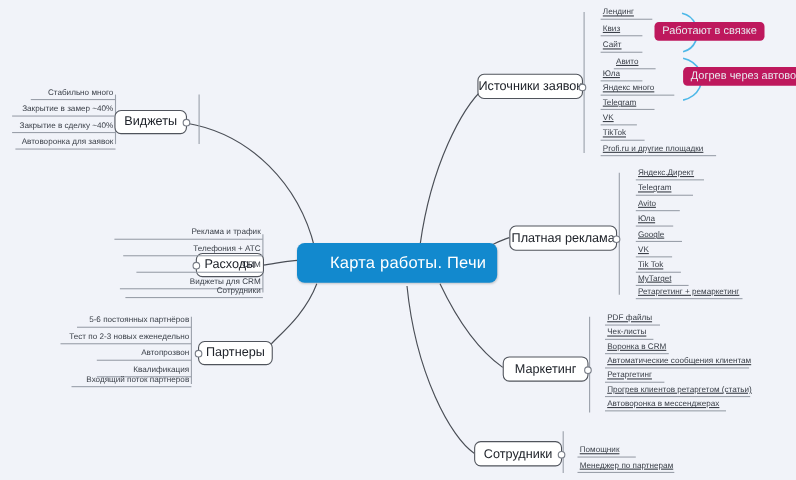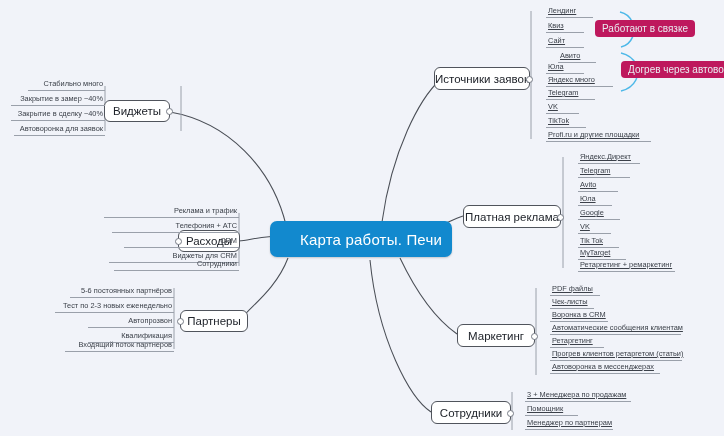--- a/index.html
+++ b/index.html
@@ -193,17 +193,16 @@
   <div class="leaf lal" style="left:550px;top:310px;width:58px;">Воронка в CRM</div>
   <div class="leaf lal" style="left:550px;top:323px;width:131px;">Автоматические сообщения клиентам</div>
   <div class="leaf lal" style="left:550px;top:336px;width:54px;">Ретаргетинг</div>
   <div class="leaf lal" style="left:550px;top:349px;width:132px;">Прогрев клиентов ретаргетом (статьи)</div>
   <div class="leaf lal" style="left:550px;top:362px;width:110px;">Автоворонка в мессенджерах</div>
 
   <div class="branch-node" style="left:431px;top:401px;width:80px;height:23px;">
     <span>Сотрудники</span>
     <span class="node-dot dot-right"></span>
   </div>
-  <div class="leaf lal" style="left:525px;top:390px;width:106px;">3 + Менеджера по продажам</div>
   <div class="leaf lal" style="left:525px;top:404px;width:53px;">Помощник</div>
   <div class="leaf lal" style="left:525px;top:418px;width:88px;">Менеджер по партнерам</div>
 
 </div>
 
 </body></html>

